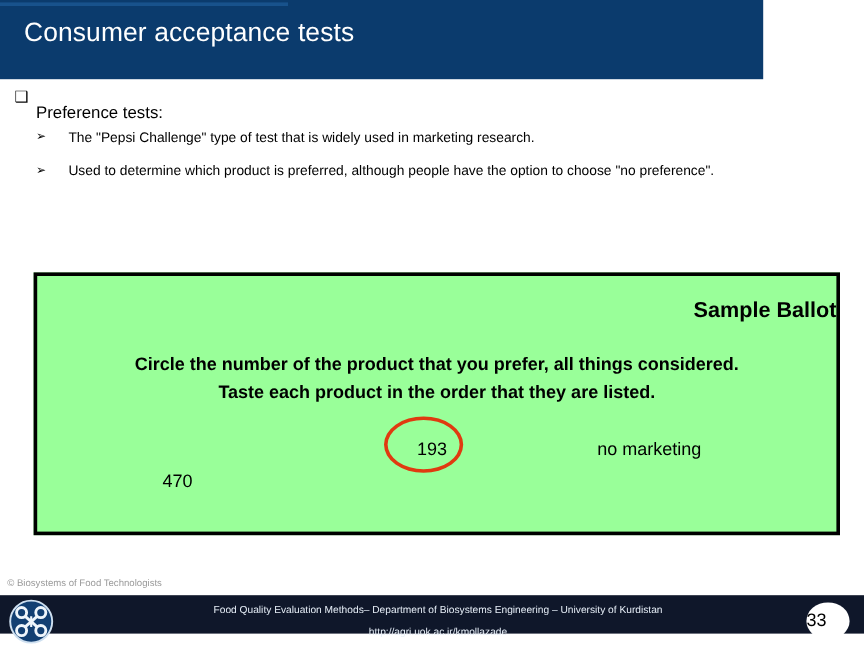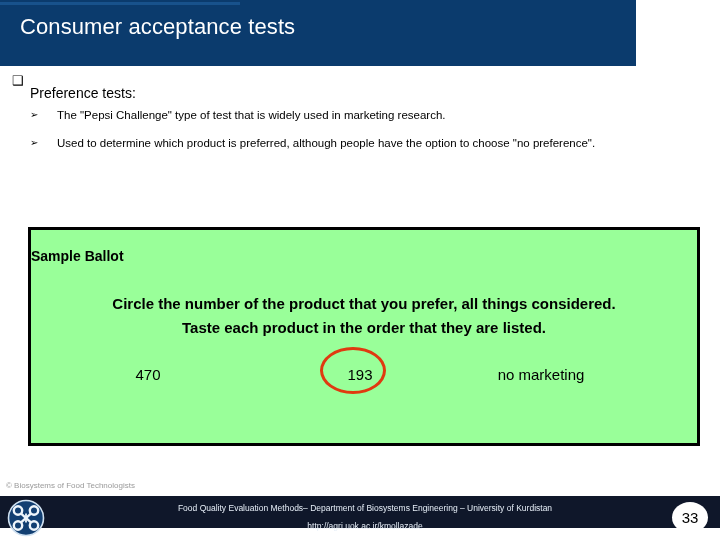--- a/index.html
+++ b/index.html
@@ -106,22 +106,22 @@
     height: 219px;
     box-sizing: border-box;
     background: #99ff99;
     border: 3px solid #000000;
   }
   .ballot-title {
     position: absolute;
     left: 0;
     top: 18px;
     width: 100%;
-    text-align: left;
-    font-size: 14px;
+    text-align: right;
+    font-size: 18px;
     font-weight: bold;
     color: #000000;
   }
   .ballot-lines {
     position: absolute;
     left: 0;
     top: 62px;
     width: 100%;
     text-align: center;
     font-size: 15px;
@@ -137,21 +137,21 @@
     height: 50px;
   }
   .opt {
     position: absolute;
     top: 0;
     font-size: 15px;
     line-height: 34px;
     color: #000000;
     text-align: center;
   }
-  .opt-a { left: 72px;  width: 90px; }
+  .opt-a { left: 72px;  width: 90px; margin-top: 27px; }
   .opt-b { left: 284px; width: 90px; }
   .opt-c { left: 420px; width: 180px; }
 
   .circle-mark {
     position: absolute;
     left: 289px;
     top: 117px;
     width: 66px;
     height: 47px;
     border: 3.5px solid #e03a10;
@@ -213,21 +213,20 @@
     position: absolute;
     left: 672px;
     top: 6px;
     width: 36px;
     height: 31px;
     background: #ffffff;
     border-radius: 50%;
     color: #000000;
     font-size: 15px;
     line-height: 31px;
-    text-align: center;
   }
 </style>
 </head>
 <body>
 
 <div id="slide">
 
   <div class="title-bar">
     <div class="title-accent"></div>
     <div class="title-text">Consumer acceptance tests</div>

